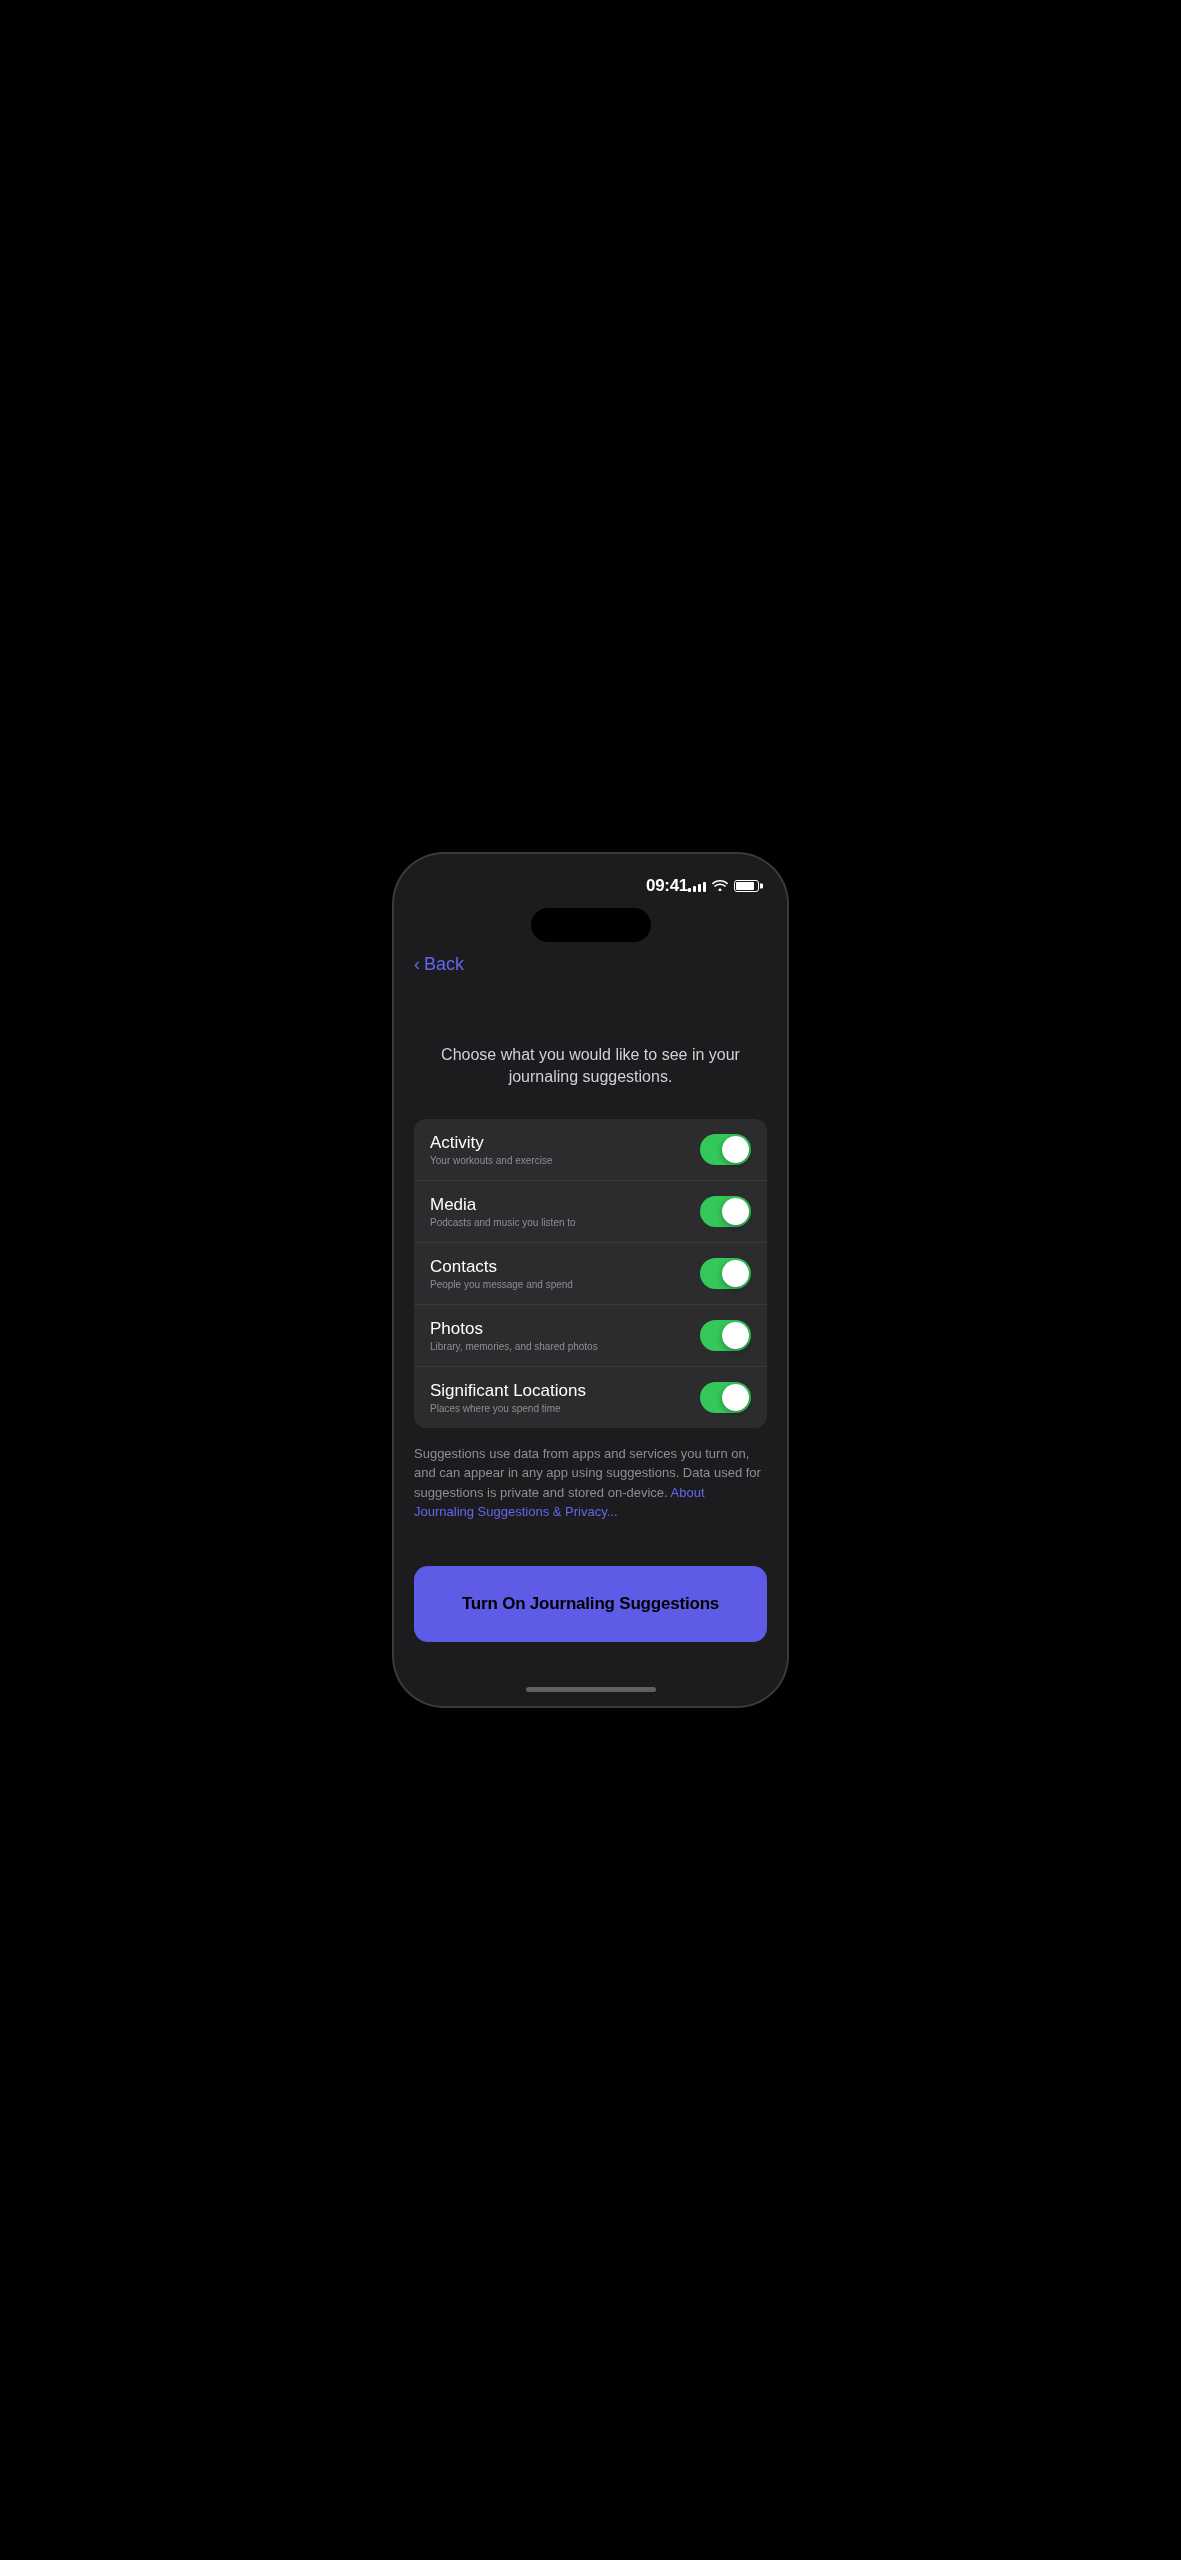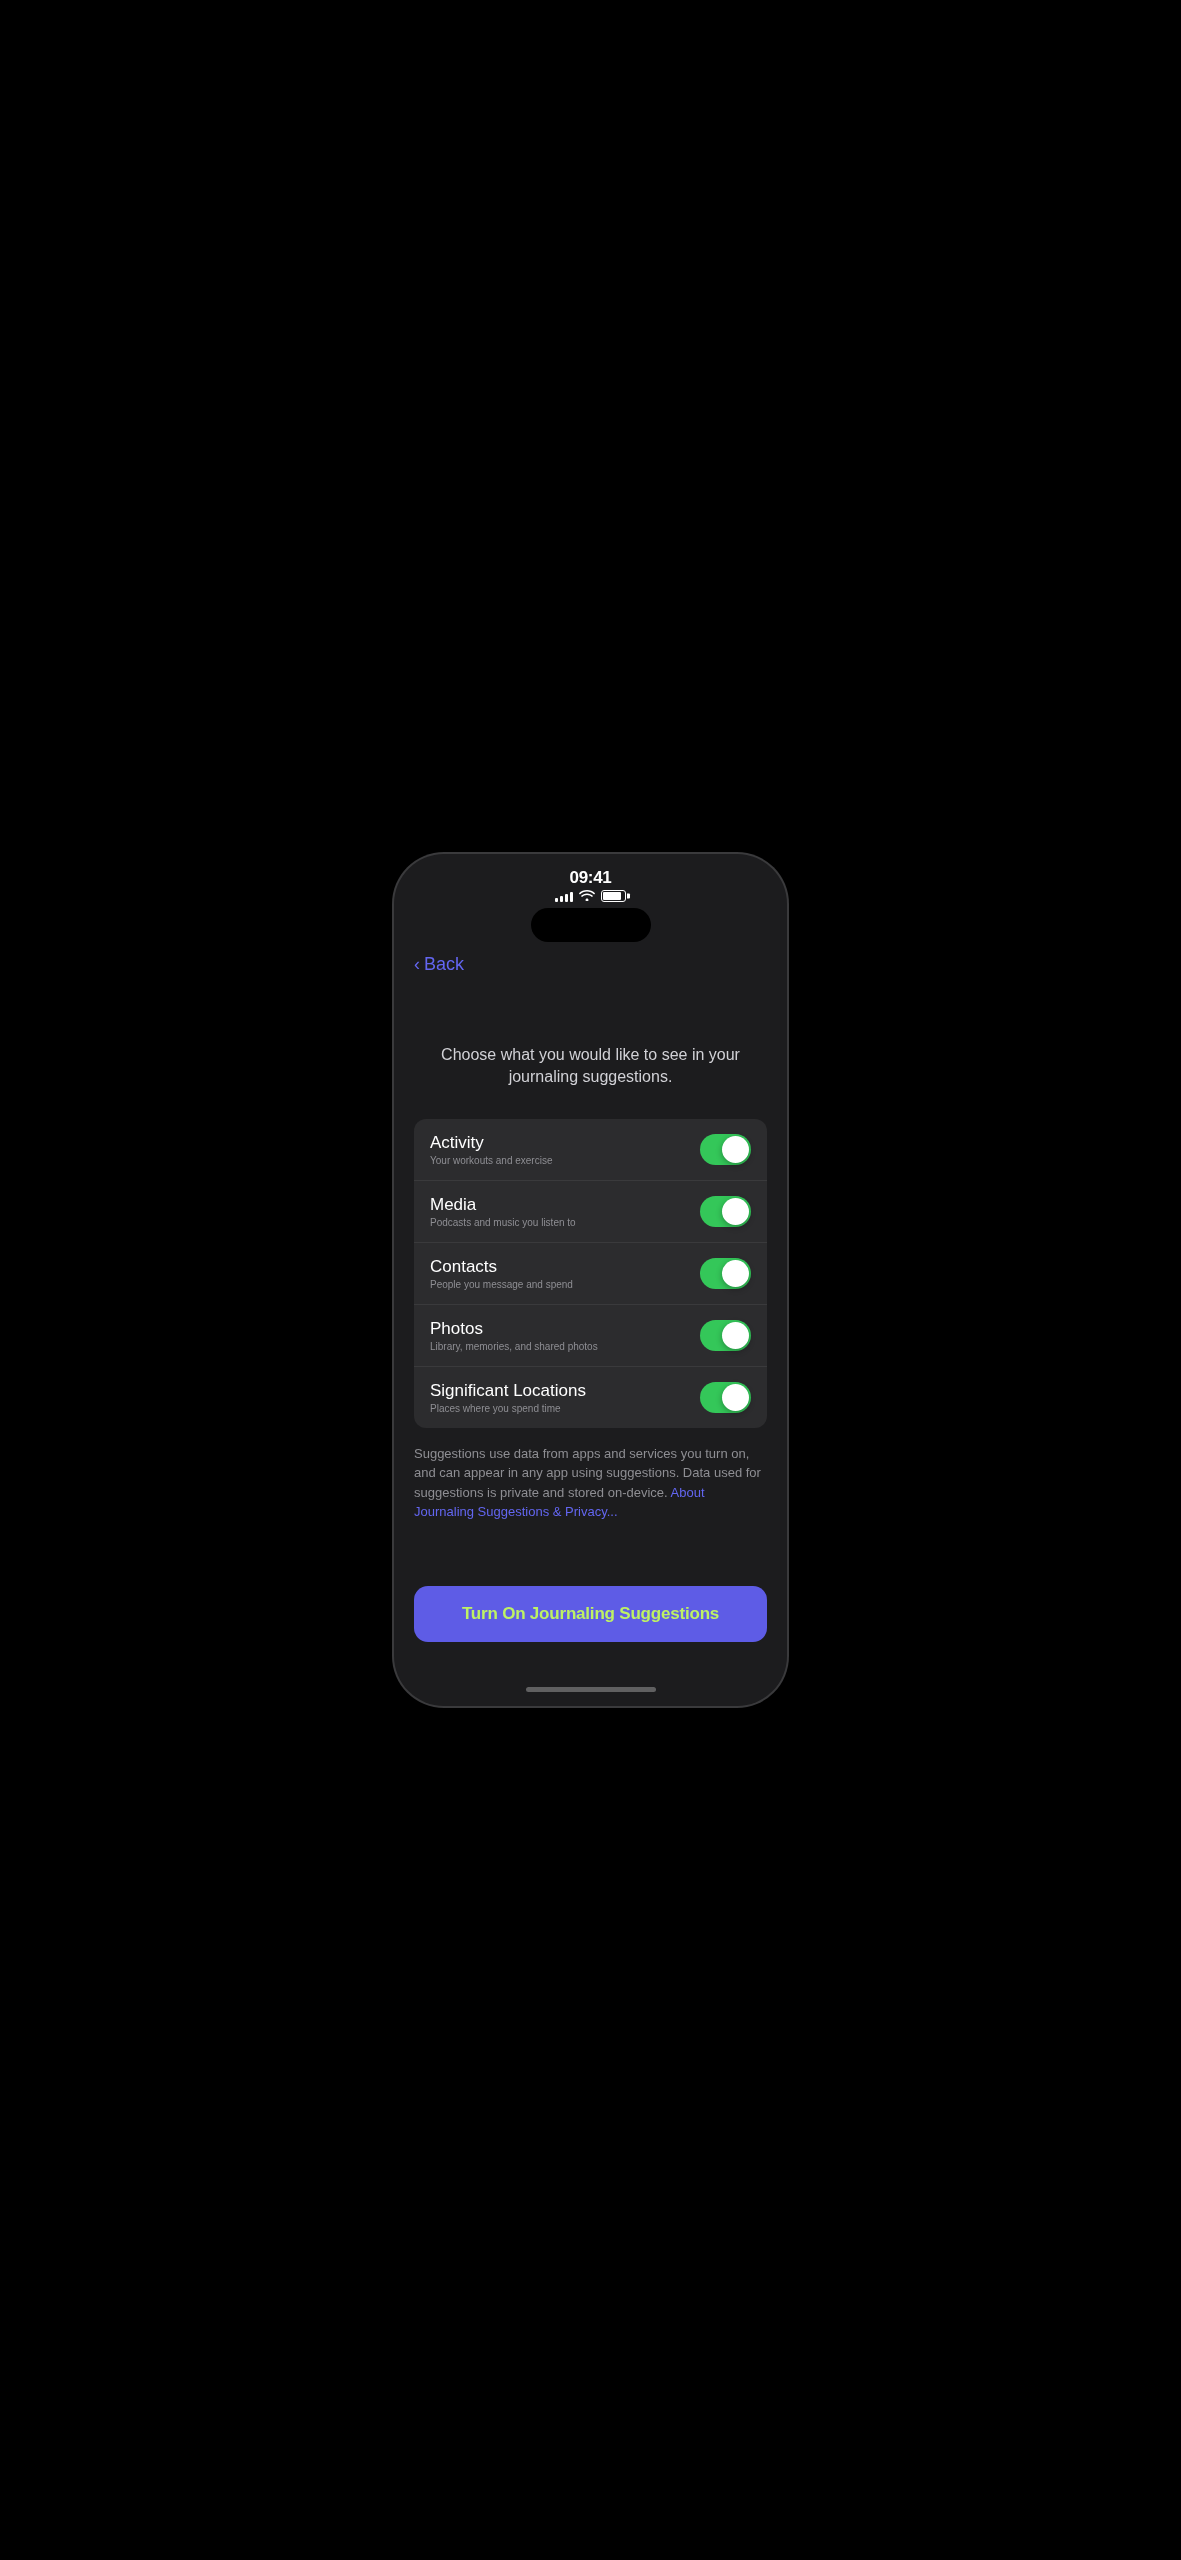--- a/index.html
+++ b/index.html
@@ -31,21 +31,20 @@
     }
 
     
     .status-bar {
       display: flex;
       justify-content: flex-end;
       align-items: center;
       padding: 14px 28px 0;
       height: 50px;
       flex-shrink: 0;
-      flex-direction: column;
     }
 
     .status-time {
       font-size: 17px;
       font-weight: 600;
       color: #fff;
       letter-spacing: -0.3px;
     }
 
     .status-icons {
@@ -245,24 +244,24 @@
 
     
     .cta-container {
       padding: 16px 20px 10px;
       flex-shrink: 0;
     }
 
     .cta-button {
       width: 100%;
       background: #5e5ce6;
-      color: #bef264;
+      color: #000000;
       border: none;
       border-radius: 14px;
-      padding: 18px;
+      padding: 28px;
       font-size: 17px;
       font-weight: 600;
       cursor: pointer;
       text-align: center;
       letter-spacing: -0.2px;
     }
 
     
     .home-indicator {
       height: 34px;

